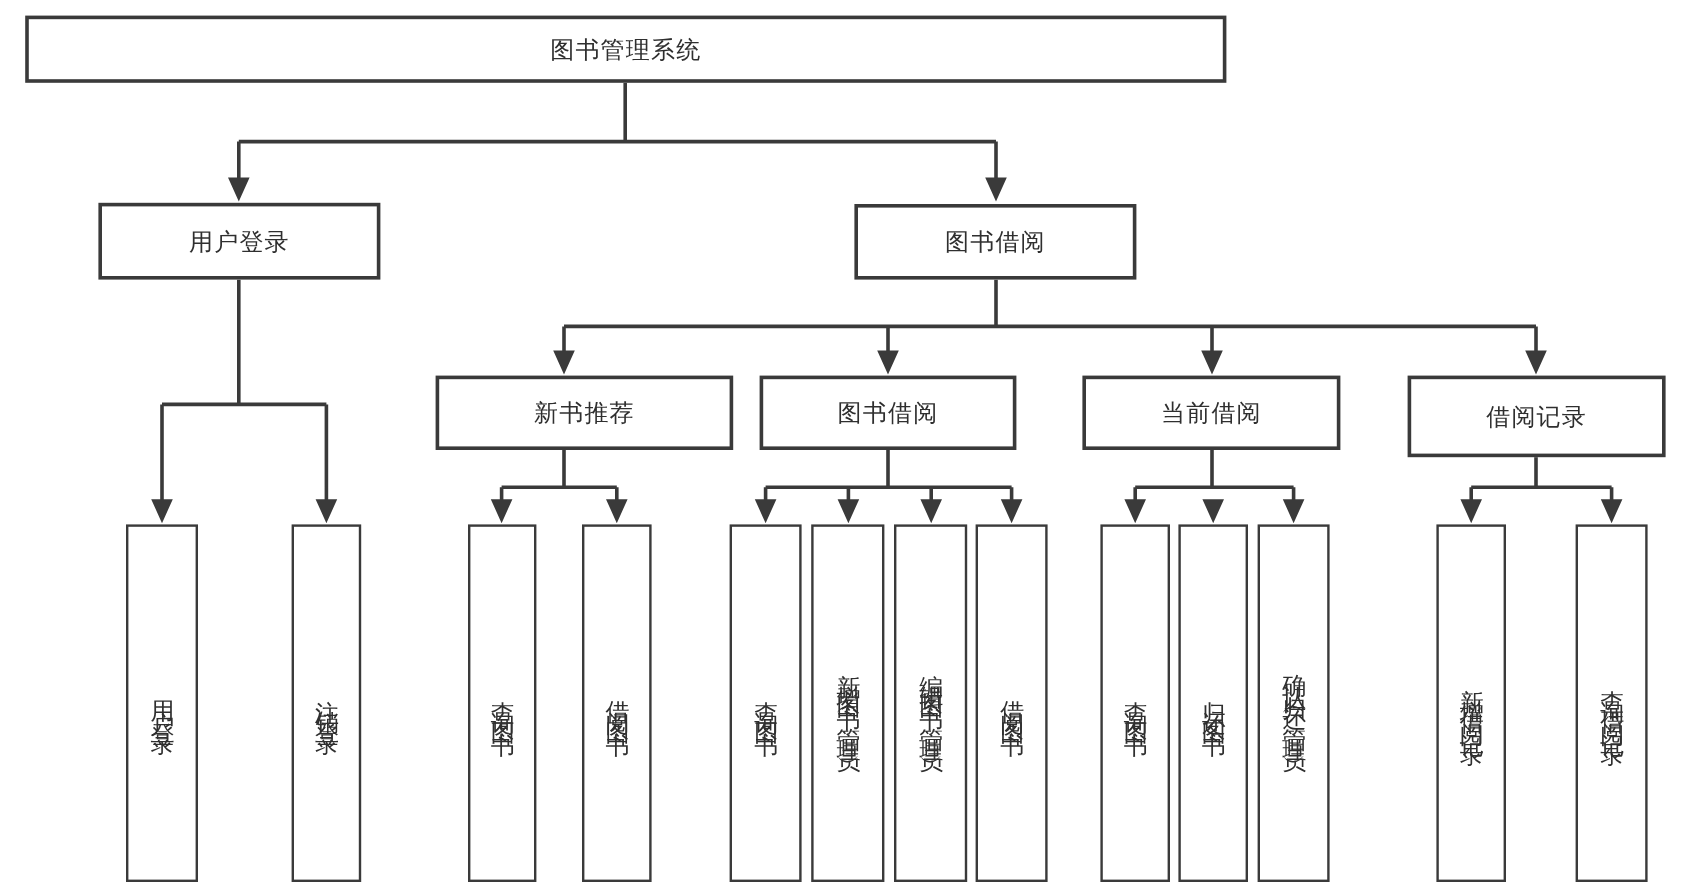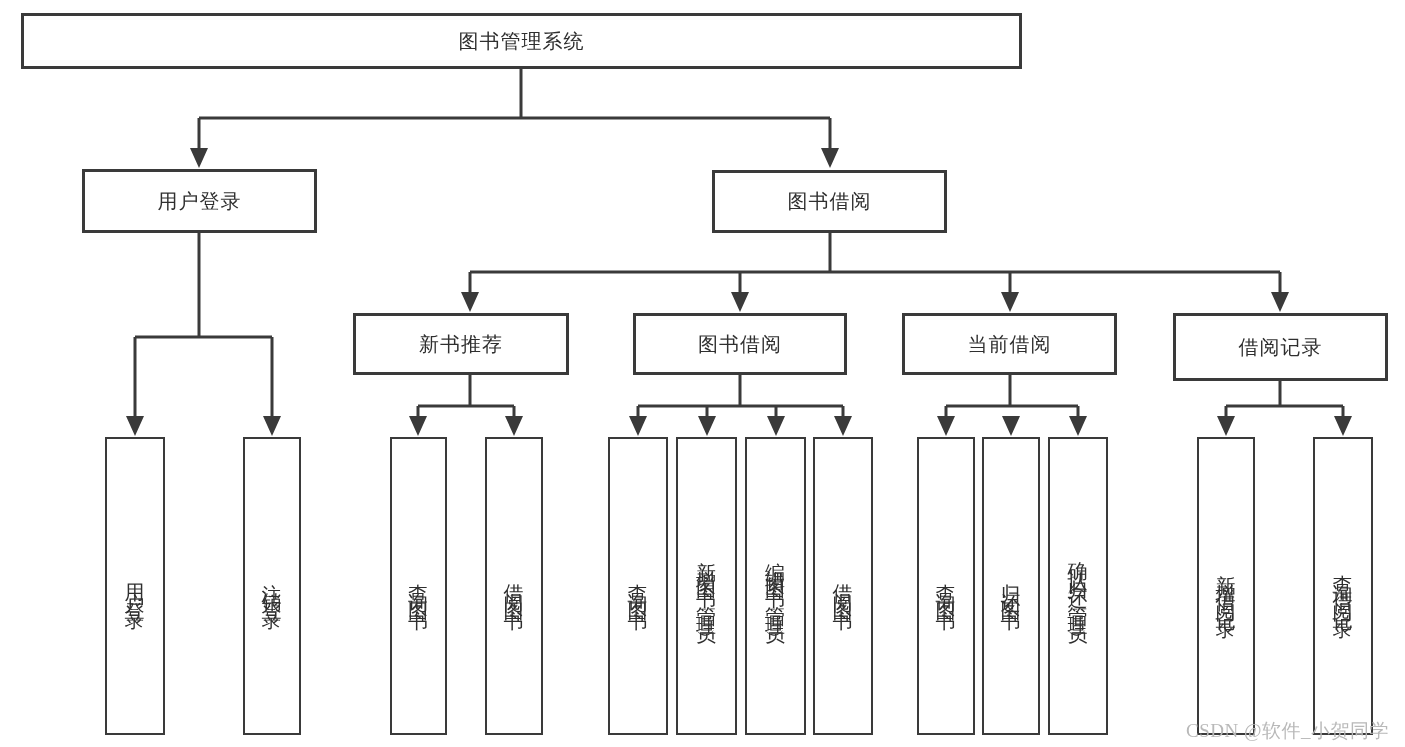--- a/index.html
+++ b/index.html
@@ -64,21 +64,21 @@
     <span>图书管理系统</span>
   </div>
 
   <div class="hbox" style="left:82px;top:169px;width:235px;height:64px;">
     <span>用户登录</span>
   </div>
   <div class="hbox" style="left:712px;top:170px;width:235px;height:63px;">
     <span>图书借阅</span>
   </div>
 
-  <div class="hbox" style="left:353px;top:313px;width:216px;height:62px;">
+  <div class="hbox" style="left:363px;top:313px;width:248px;height:62px;">
     <span>新书推荐</span>
   </div>
   <div class="hbox" style="left:902px;top:313px;width:215px;height:62px;">
     <span>当前借阅</span>
   </div>
   <div class="hbox" style="left:633px;top:313px;width:214px;height:62px;">
     <span>图书借阅</span>
   </div>
   <div class="hbox" style="left:1173px;top:313px;width:215px;height:68px;">
     <span>借阅记录</span>
@@ -121,15 +121,14 @@
     <span>确认归还（管理员）</span>
   </div>
 
   <div class="vbox" style="left:1197px;width:58px;">
     <span>新增借阅记录</span>
   </div>
   <div class="vbox" style="left:1313px;width:60px;">
     <span>查询借阅记录</span>
   </div>
 
-  <div class="watermark">CSDN @软件_小贺同学</div>
 
 </div>
 
 </body></html>

